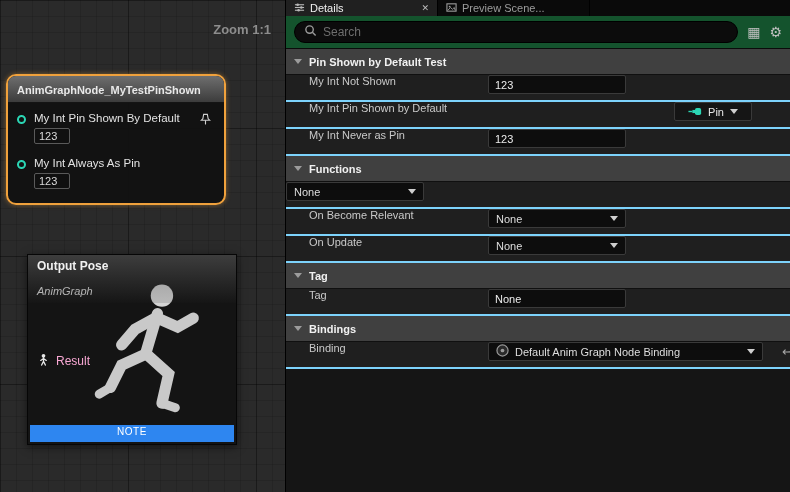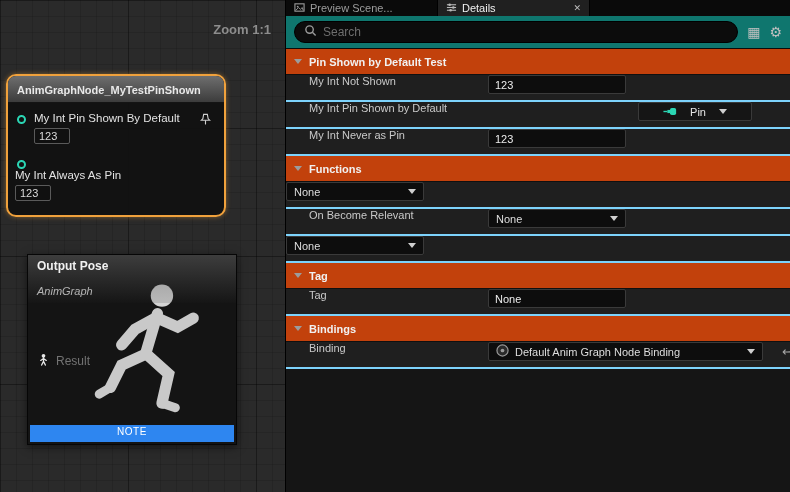--- a/index.html
+++ b/index.html
@@ -24,84 +24,84 @@
   .zoom{position:absolute;top:22px;right:14px;color:#8d8d8d;font-weight:700;font-size:13px;}
 
   .node1{position:absolute;left:6px;top:74px;width:220px;border:2px solid var(--selection);
     border-radius:10px;background:rgba(17,17,17,.94);overflow:hidden;
     box-shadow:0 0 5px rgba(240,161,60,.45);}
   .node1-header{padding:4px 9px;background:linear-gradient(180deg,#6e6e6e,#3c3c3c);
     border-bottom:1px solid #141414;}
   .node1-header span{font-size:11px;font-weight:700;color:#e8e8e8;}
   .node1-body{padding:9px 8px 12px 7px;}
   .pinrow{display:flex;align-items:flex-start;position:relative;margin-bottom:13px;}
-  .pinrow:last-child{margin-bottom:2px;flex-direction:column;}
+  .pinrow:last-child{margin-bottom:2px;}
   .pin-circle{flex:0 0 auto;width:9px;height:9px;border:2px solid var(--pin);
     border-radius:50%;margin:3px 8px 0 2px;}
   .pin-label{font-size:11.5px;color:#e2e2e2;}
   .pin-value{display:block;margin-top:4px;width:36px;background:#101010;
     border:1px solid #5a5a5a;border-radius:2px;color:#dadada;font-size:11px;
     padding:1px 4px;font-family:"Liberation Sans",sans-serif;}
   .pushpin{position:absolute;right:4px;top:0;}
 
   .node2{position:absolute;left:27px;top:254px;width:210px;height:191px;background:#141414;
     border:1px solid #060606;border-radius:0;overflow:hidden;box-shadow:0 2px 8px rgba(0,0,0,.55);}
   .mannequin{position:absolute;left:38px;top:16px;width:165px;height:168px;}
   .node2-header{position:absolute;left:0;top:0;right:0;padding:4px 9px 6px;
     background:linear-gradient(180deg,rgba(95,95,95,.55),rgba(30,30,30,.15));}
   .node2-title{font-size:12px;font-weight:700;color:#f1f1f1;}
   .node2-sub{font-size:11px;font-style:italic;color:#b5b5b5;margin-top:12px;}
   .result-row{position:absolute;left:9px;top:97px;display:flex;align-items:center;gap:6px;}
-  .result-row span.lbl{font-size:12px;color:#737373;}
+  .result-row span.lbl{font-size:12px;color:#f9a8d4;}
   .note-bar{position:absolute;left:2px;right:2px;bottom:2px;height:17px;background:var(--note);
     color:#fff;font-size:10px;text-align:center;line-height:13px;letter-spacing:.5px;}
 
   
   .details{position:absolute;left:285px;top:0;width:505px;height:492px;background:#151515;
     border-left:1px solid #000;}
   .tabbar{display:flex;height:16px;background:#0a0a0a;align-items:stretch;}
   .tab{display:flex;align-items:center;gap:5px;padding:0 8px;width:152px;
     border-right:1px solid #000;color:#9c9c9c;font-size:11px;cursor:default;}
   .tab.active{background:#202020;color:#f0f0f0;}
   .tab .tab-label{white-space:nowrap;overflow:hidden;text-overflow:ellipsis;}
   .tab-close{margin-left:auto;font-size:9px;color:#bdbdbd;}
 
-  .searchrow{display:flex;align-items:center;height:20px;background:#0f766e;
+  .searchrow{display:flex;align-items:center;height:20px;background:#14532d;
     border-bottom:1px solid #0b0b0b;padding:16px 8px;}
   .searchbox{flex:1;display:flex;align-items:center;gap:6px;height:22px;border-radius:11px;
     background:#0c0c0c;border:1px solid #000;padding:0 9px;}
   .searchbox input{flex:1;background:transparent;border:none;outline:none;color:#ddd;
     font-size:12px;font-family:"Liberation Sans",sans-serif;}
   .searchbox input::placeholder{color:#6e6e6e;}
   .toolicon{color:#c0c0c0;font-size:14px;margin-left:9px;line-height:1;}
 
-  .cat{display:flex;align-items:center;gap:7px;height:26px;background:#c2410c;
+  .cat{display:flex;align-items:center;gap:7px;height:26px;background:#404040;
     border-bottom:1px solid #101010;padding-left:8px;}
   .chev{width:0;height:0;border-left:4px solid transparent;border-right:4px solid transparent;
     border-top:5px solid #9c9c9c;}
   .cat-title{font-size:11px;font-weight:700;color:#f1f1f1;}
 
   .row{display:flex;align-items:flex-start;height:27px;background:#1f1f1f;
     border-bottom:2px solid #7dd3fc;}
   .row-label{width:202px;padding-left:23px;font-size:11px;color:#c9c9c9;
     white-space:nowrap;overflow:hidden;text-overflow:ellipsis;}
   .row-value{flex:1;display:flex;align-items:center;position:relative;padding-right:8px;}
   .textbox{width:138px;height:19px;background:#0d0d0d;border:1px solid #3a3a3a;
     border-radius:2px;color:#ececec;font-size:11px;padding:0 6px;
     font-family:"Liberation Sans",sans-serif;}
   .dropdown{display:flex;align-items:center;width:138px;height:19px;background:#0d0d0d;
     border:1px solid #3a3a3a;border-radius:2px;color:#dedede;font-size:11px;
     padding:0 7px;gap:6px;}
   .dropdown .dd-text{flex:1;white-space:nowrap;overflow:hidden;text-overflow:ellipsis;}
   .dd-chev{width:0;height:0;border-left:4px solid transparent;border-right:4px solid transparent;
     border-top:5px solid #cfcfcf;}
   .dropdown.wide{width:275px;}
-  .pin-button{display:flex;align-items:center;gap:13px;height:19px;background:#151515;
+  .pin-button{display:flex;align-items:center;gap:6px;height:19px;background:#151515;
     border:1px solid #3a3a3a;border-radius:2px;color:#e6e6e6;font-size:11px;
-    padding:0 24px;margin-left:auto;margin-right:30px;}
+    padding:0 13px;margin-left:auto;margin-right:30px;}
   .revert{position:absolute;right:-3px;color:#a8a8a8;font-size:13px;}
   .filler{height:122px;background:#151515;}
 </style>
 </head>
 <body>
 
 <div class="app">
 
   <div class="canvas">
     <div class="zoom">Zoom 1:1</div>
@@ -160,46 +160,46 @@
         </span>
         <span class="lbl">Result</span>
       </div>
       <div class="note-bar">NOTE</div>
     </div>
   </div>
 
   <div class="details">
 
     <div class="tabbar">
-      <div class="tab">
-        <span>
-          <svg viewBox="0 0 12 12" width="11" height="11">
-            <rect x="1" y="2" width="10" height="8" fill="none" stroke="#9c9c9c" stroke-width="1.2"></rect>
-            <circle cx="4" cy="5" r="1" fill="#9c9c9c"></circle>
-            <path d="M2 9 L5 6 L7 8 L9 6 L10 9" fill="none" stroke="#9c9c9c" stroke-width="1"></path>
-          </svg>
-        </span>
-        <span class="tab-label">Preview Scene...</span>
-      </div>
       <div class="tab active">
         <span>
           <svg viewBox="0 0 12 12" width="11" height="11">
             <g stroke="#b9b9b9" stroke-width="1.2">
                 <line x1="1" y1="3" x2="11" y2="3"></line>
                 <line x1="1" y1="6" x2="11" y2="6"></line>
                 <line x1="1" y1="9" x2="11" y2="9"></line>
               </g>
             <circle cx="4" cy="3" r="1.4" fill="#b9b9b9"></circle>
               <circle cx="8" cy="6" r="1.4" fill="#b9b9b9"></circle>
               <circle cx="5" cy="9" r="1.4" fill="#b9b9b9"></circle>
           </svg>
         </span>
         <span class="tab-label">Details</span>
         <span class="tab-close">✕</span>
       </div>
+      <div class="tab">
+        <span>
+          <svg viewBox="0 0 12 12" width="11" height="11">
+            <rect x="1" y="2" width="10" height="8" fill="none" stroke="#9c9c9c" stroke-width="1.2"></rect>
+            <circle cx="4" cy="5" r="1" fill="#9c9c9c"></circle>
+            <path d="M2 9 L5 6 L7 8 L9 6 L10 9" fill="none" stroke="#9c9c9c" stroke-width="1"></path>
+          </svg>
+        </span>
+        <span class="tab-label">Preview Scene...</span>
+      </div>
     </div>
 
     <div class="searchrow">
       <div class="searchbox">
         <span>
           <svg viewBox="0 0 14 14" width="13" height="13">
             <circle cx="6" cy="6" r="4" fill="none" stroke="#9a9a9a" stroke-width="1.5"></circle>
             <line x1="9" y1="9" x2="12.5" y2="12.5" stroke="#9a9a9a" stroke-width="1.5"></line>
           </svg>
         </span>
@@ -257,20 +257,21 @@
     <div class="row">
       <div class="row-label">On Become Relevant</div>
       <div class="row-value">
         <div class="dropdown">
           <span class="dd-text">None</span>
           <span class="dd-chev"></span>
         </div>
       </div>
     </div>
     <div class="row">
+      <div class="row-label">On Update</div>
       <div class="row-value">
         <div class="dropdown">
           <span class="dd-text">None</span>
           <span class="dd-chev"></span>
         </div>
       </div>
     </div>
 
     <div class="cat">
       <span class="chev"></span>

